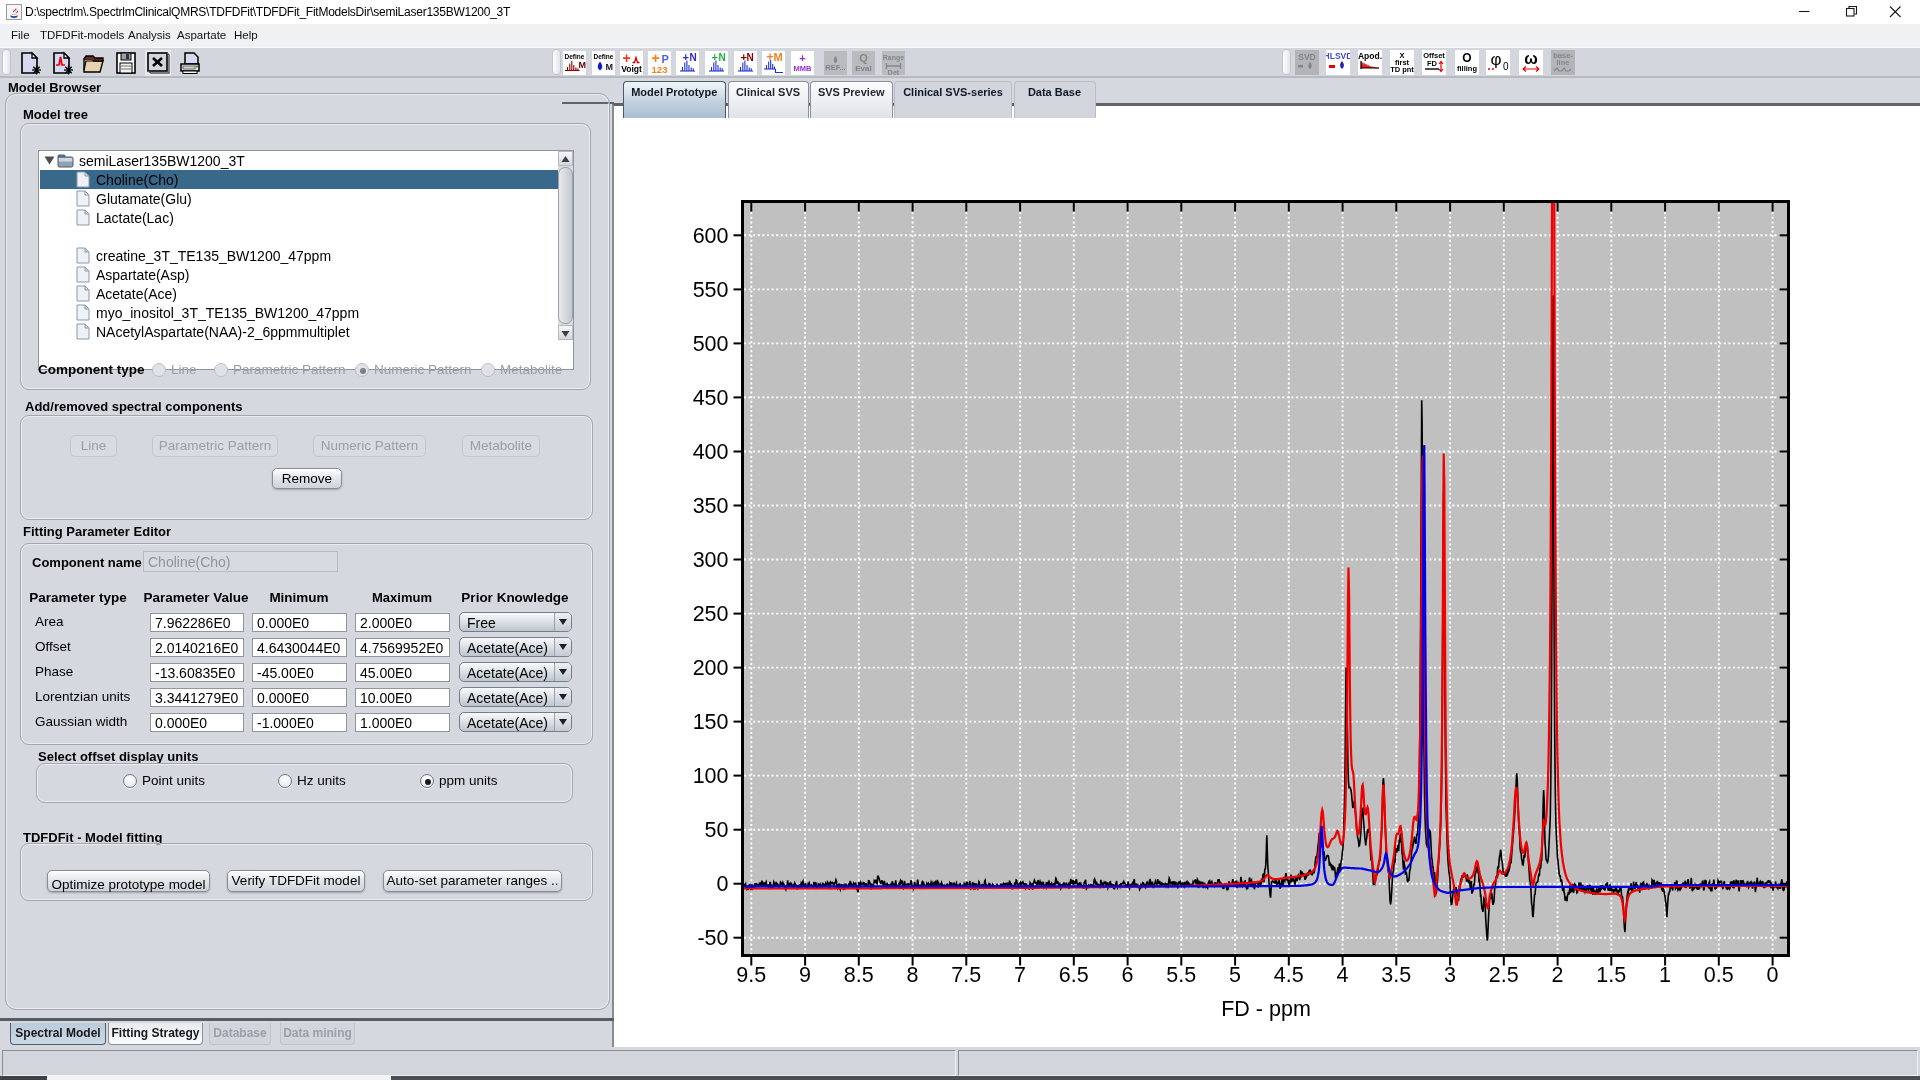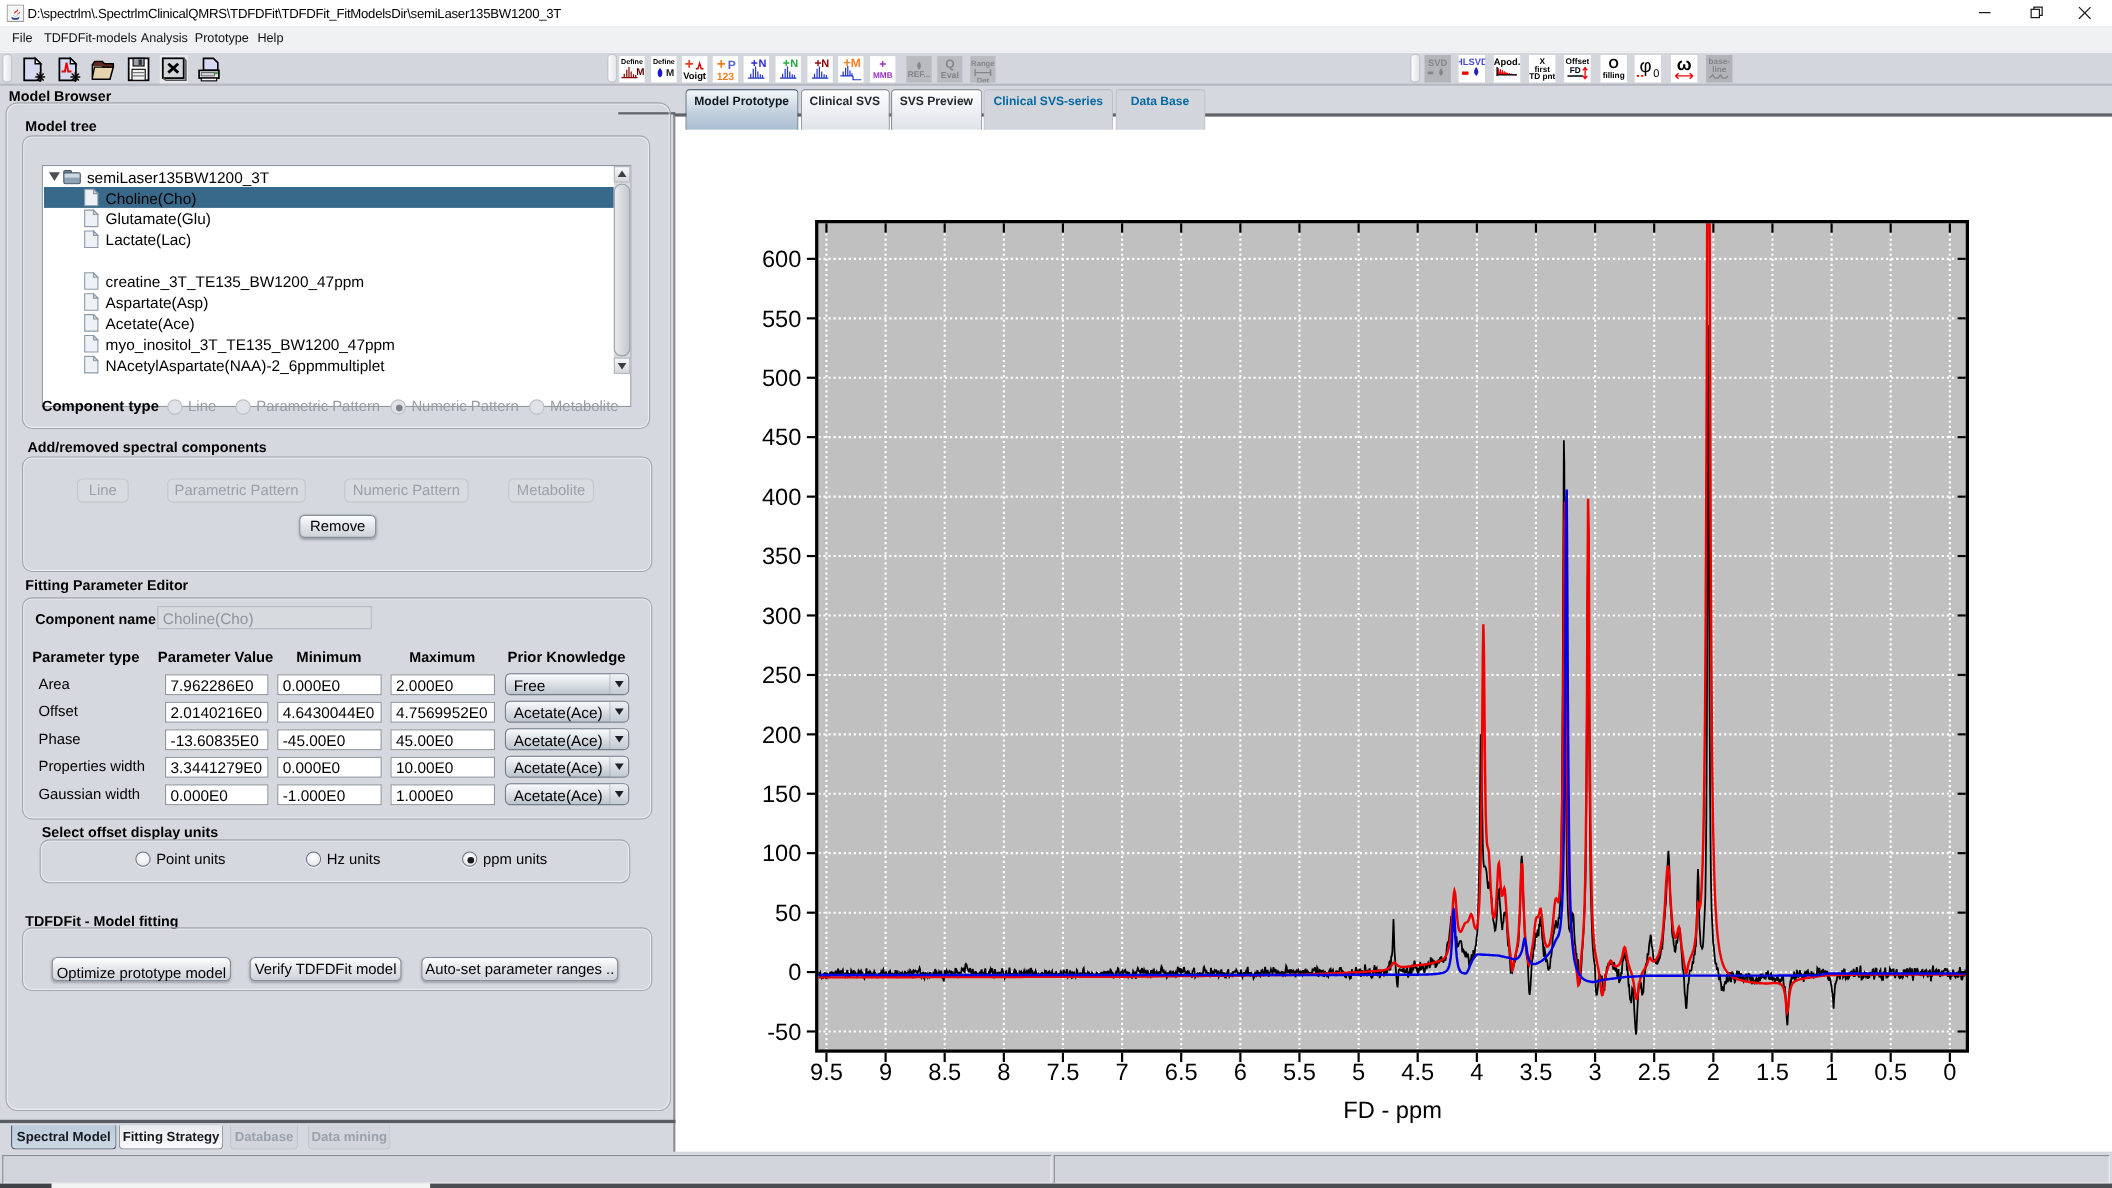--- a/index.html
+++ b/index.html
@@ -43,21 +43,21 @@
 .tf{position:absolute;height:19px;background:#fff;border:1px solid #8f969f;font-size:14px;color:#000;padding:1px 0 0 4px;white-space:nowrap}
 .tf.dis{background:#d7dade;border:1px solid #b7bbc1;color:#8f959c}
 
 .cmb{position:absolute;width:113px;height:20px;border:1px solid #767e89;border-radius:5px;background:linear-gradient(180deg,#f8fafb,#dfe3e8 45%,#bcc4cd);font-size:14px;color:#000}
 .cmbt{position:absolute;left:7px;top:2px}
 .cmba{position:absolute;right:0;top:0;width:17px;height:18px;border-left:1px solid #9aa2ab;border-radius:0 4px 4px 0;background:linear-gradient(180deg,#eef1f4,#c3cad2)}
 .cmba:after{content:"";position:absolute;left:4px;top:6px;border-left:4.5px solid transparent;border-right:4.5px solid transparent;border-top:6.5px solid #1c2027}
 
 .ttab{position:absolute;top:81px;height:37px;font-size:11px;font-weight:bold;white-space:nowrap;text-align:center;border:1px solid #89909a;border-bottom:none;border-radius:4px 4px 0 0;background:linear-gradient(180deg,#fdfdfe,#dfe3e8);color:#24292f;padding-top:4px}
 .ttab.sel{background:linear-gradient(180deg,#edf2f7 8%,#c3d1de 55%,#a9bed1);border-color:#4a5a6b;color:#101820}
-.ttab.dis{background:#d2d5db;border-color:#b9bec5;color:#0369a1}
+.ttab.dis{background:#d2d5db;border-color:#b9bec5;color:#0f172a}
 
 .btab{position:absolute;height:22px;font-size:12px;font-weight:bold;white-space:nowrap;text-align:center;border:1px solid #89909a;border-top:none;border-radius:0 0 4px 4px;background:linear-gradient(180deg,#e8ebee,#fafbfc);color:#16191d;padding-top:3px}
 .btab.sel{background:linear-gradient(180deg,#bccbda,#ccd8e4);border-color:#4f5f70}
 .btab.dis{background:#d2d5db;border-color:#c0c4cb;color:#9aa1ab}
 
 .spanel{position:absolute;top:1050px;height:26px;background:#d2d5db;border:1px solid #898d93;border-bottom-color:#eef0f2;border-right-color:#eef0f2}
 .icon{position:absolute}
 </style></head>
 <body>
 <div class="abs" id="titlebar">
@@ -76,21 +76,21 @@
         <path d="M68 8.5 v-2 h7.5 v7.5 h-2"></path>
         <line x1="109" y1="6.5" x2="119.5" y2="17"></line>
         <line x1="119.5" y1="6.5" x2="109" y2="17"></line>
       </g>
     </svg>
   </div>
 <div class="abs" id="menubar">
     <span class="mi" style="left:11px">File</span>
     <span class="mi" style="left:40px">TDFDFit-models</span>
     <span class="mi" style="left:128px">Analysis</span>
-    <span class="mi" style="left:177px">Prototype</span>
+    <span class="mi" style="left:177px">Aspartate</span>
     <span class="mi" style="left:234px">Help</span>
   </div>
 <div class="abs" id="toolbar">
     <div class="grip" style="left:2px"></div>
     <div class="grip" style="left:552px"></div>
     <div class="grip" style="left:1282px"></div>
     <div class="icon" style="left:18px;top:3px"><svg width="24" height="24" viewBox="0 0 24 24">
         <path d="M4 2 h10 l5 5 v15 h-15 z" fill="#d6d9f2" stroke="#000" stroke-width="1.6"></path>
         <path d="M14 2 l5 5 h-5 z" fill="#fff" stroke="#000" stroke-width="1.3"></path>
         <g stroke="#000" stroke-width="1.3">
@@ -417,21 +417,21 @@
     <span class="cmba"></span>
   </div>
 <div class="blab" style="left:35px;top:664px">Phase</div>
 <div class="tf" style="left:150px;top:663px;width:94px">-13.60835E0</div>
 <div class="tf" style="left:252px;top:663px;width:95px">-45.00E0</div>
 <div class="tf" style="left:355px;top:663px;width:95px">45.00E0</div>
 <div class="cmb" style="left:459px;top:662px">
     <span class="cmbt">Acetate(Ace)</span>
     <span class="cmba"></span>
   </div>
-<div class="blab" style="left:35px;top:689px">Properties width</div>
+<div class="blab" style="left:35px;top:689px">Lorentzian units</div>
 <div class="tf" style="left:150px;top:688px;width:94px">3.3441279E0</div>
 <div class="tf" style="left:252px;top:688px;width:95px">0.000E0</div>
 <div class="tf" style="left:355px;top:688px;width:95px">10.00E0</div>
 <div class="cmb" style="left:459px;top:687px">
     <span class="cmbt">Acetate(Ace)</span>
     <span class="cmba"></span>
   </div>
 <div class="blab" style="left:35px;top:714px">Gaussian width</div>
 <div class="tf" style="left:150px;top:713px;width:94px">0.000E0</div>
 <div class="tf" style="left:252px;top:713px;width:95px">-1.000E0</div>

